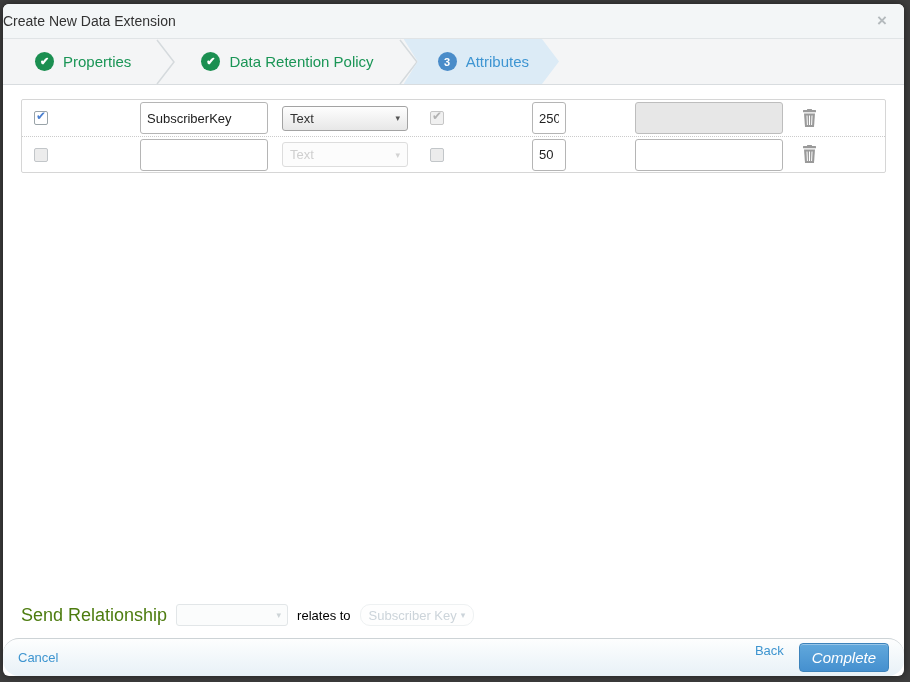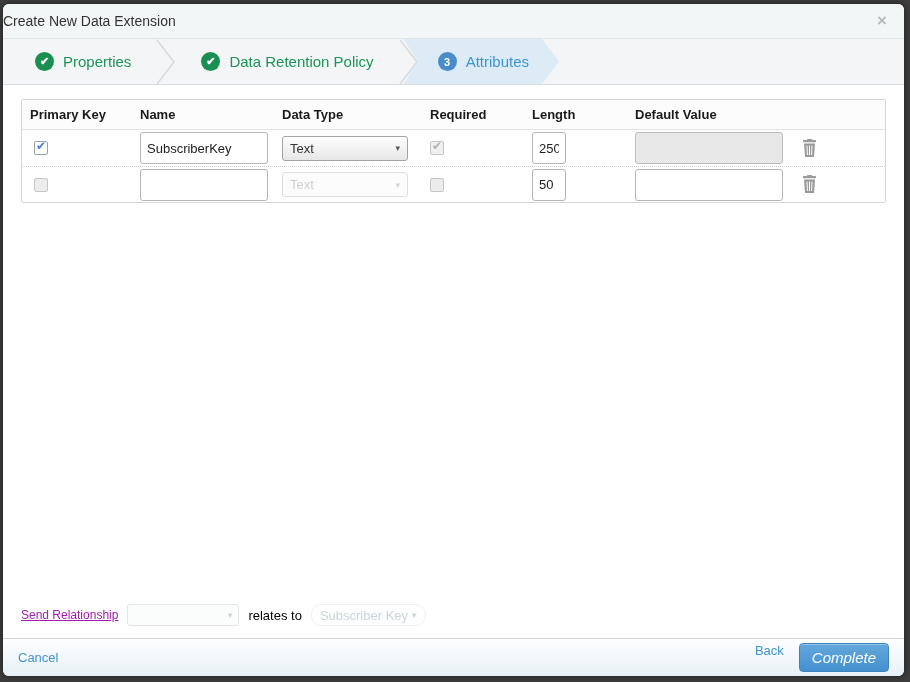--- a/index.html
+++ b/index.html
@@ -105,40 +105,40 @@
     background:#fcfcfc; border-color:#dddddd; color:#cfcfcf; cursor:default;
   }
   .sel.disabled .caret { color:#d3d3d3; }
   
   .trash { width:17px; height:19px; cursor:pointer; margin-left:6px; }
   
   .send-rel {
     margin:auto 18px 10px 18px;
     display:flex; align-items:center; gap:9px; height:26px;
   }
-  .send-rel .lbl { font-size:12px; color:#a21caf;text-decoration:underline; }
+  .send-rel .lbl { font-size:18px; color:#4d7c0f; }
   .send-rel .rel-lbl { font-size:13px; color:#000000; }
   .mini-sel {
     width:112px; height:22px; border:1px solid #e2e6e8; border-radius:3px;
     background:#fbfcfc; display:flex; align-items:center; justify-content:flex-end;
     padding:0 6px;
   }
   .mini-sel .caret { font-size:9px; color:#ced4d7; }
   .target-sel {
     height:22px; border:1px solid #eef1f2; border-radius:10px;
     display:flex; align-items:center; gap:4px; padding:0 8px;
     font-size:13px; color:#ccd4da; background:#fefefe;
   }
   .target-sel .caret { font-size:9px; color:#ccd4da; }
   
   .footer {
     flex:0 0 38px; height:38px;
     border-top:1px solid #cdd3d6;
     background:linear-gradient(#fdfefe,#e8f1f7);
-    display:flex; align-items:center; padding:0 15px;
+    display:flex; align-items:center; padding:0 15px;border-radius:16px;
   }
   .link { font-size:13px; color:#3e95d0; cursor:pointer; text-decoration:none; }
   .footer .right { margin-left:auto; display:flex; gap:15px; }
   .btn-primary {
     background:linear-gradient(#61a8dc,#4590cf);
     border:1px solid #3d83bb; border-radius:4px;
     color:#fff; font-size:15px; padding:5px 12px; cursor:pointer;
     font-family:"Liberation Sans", sans-serif;
     box-shadow:inset 0 1px 0 rgba(255,255,255,.35);
     font-style:italic;
@@ -176,29 +176,20 @@
     <div class="step active">
       <span class="badge">3</span>
       <span>Attributes</span>
     </div>
   </div>
 
   <div class="content">
 
     <div class="attr-table">
 
-      <div class="t-row t-head">
-        <div class="cell">Primary Key</div>
-        <div class="cell">Name</div>
-        <div class="cell">Data Type</div>
-        <div class="cell">Required</div>
-        <div class="cell">Length</div>
-        <div class="cell">Default Value</div>
-        <div class="cell"></div>
-      </div>
 
       <div class="t-row t-body">
         <div class="cell pk">
           <input type="checkbox" class="cb" checked="checked" style="">
         </div>
         <div class="cell">
           <input type="text" class="txt name" value="SubscriberKey" style="">
         </div>
         <div class="cell">
           <div class="sel">

